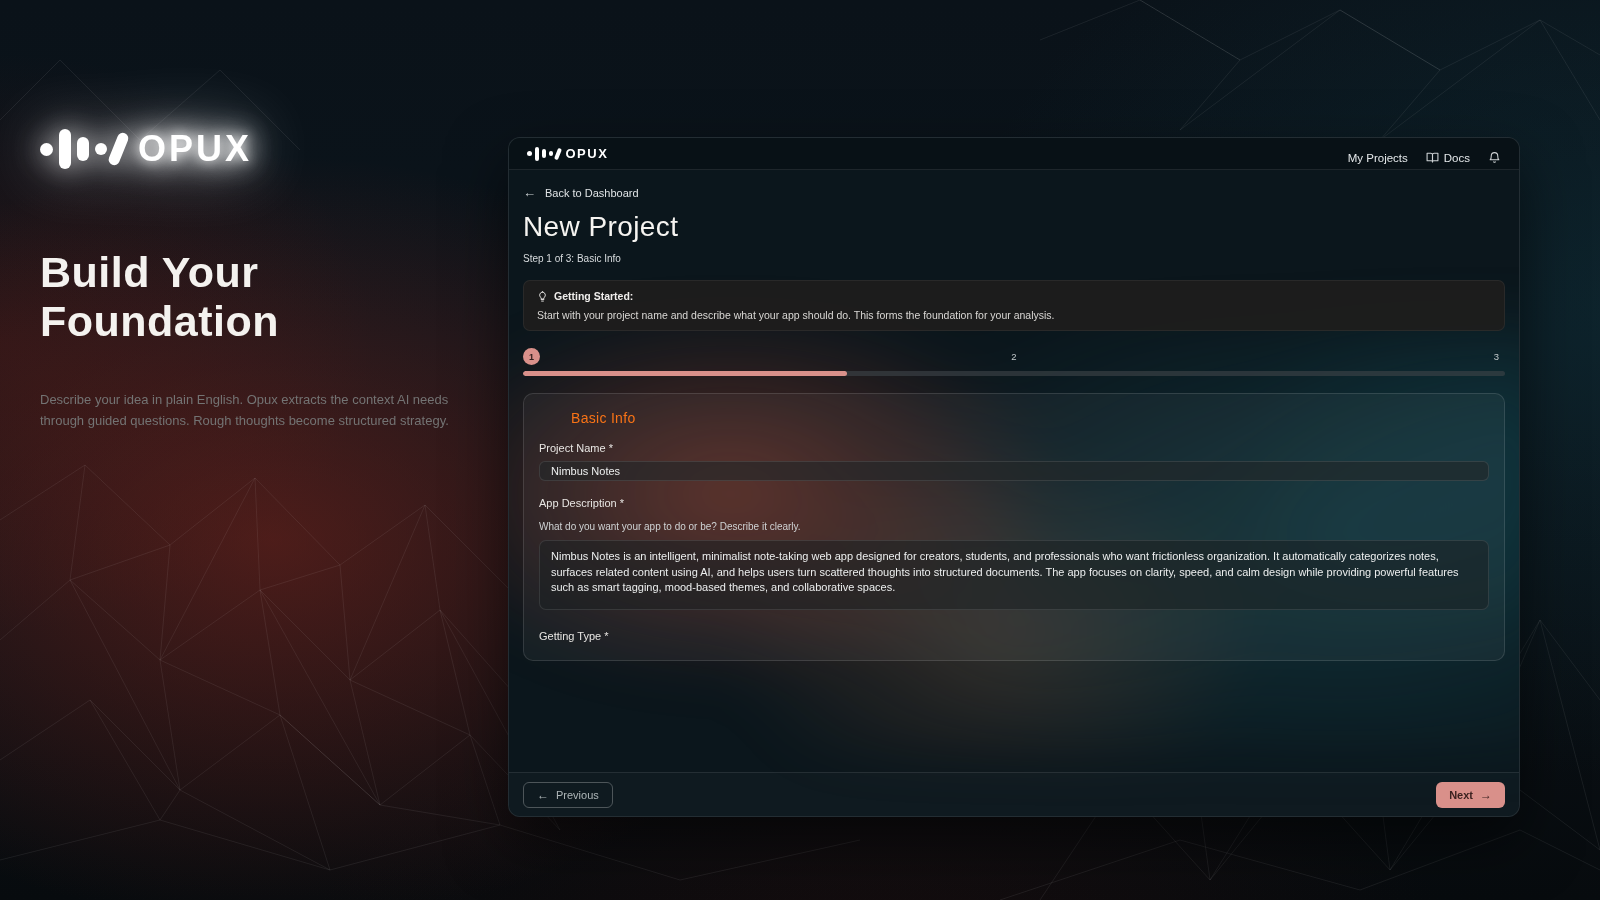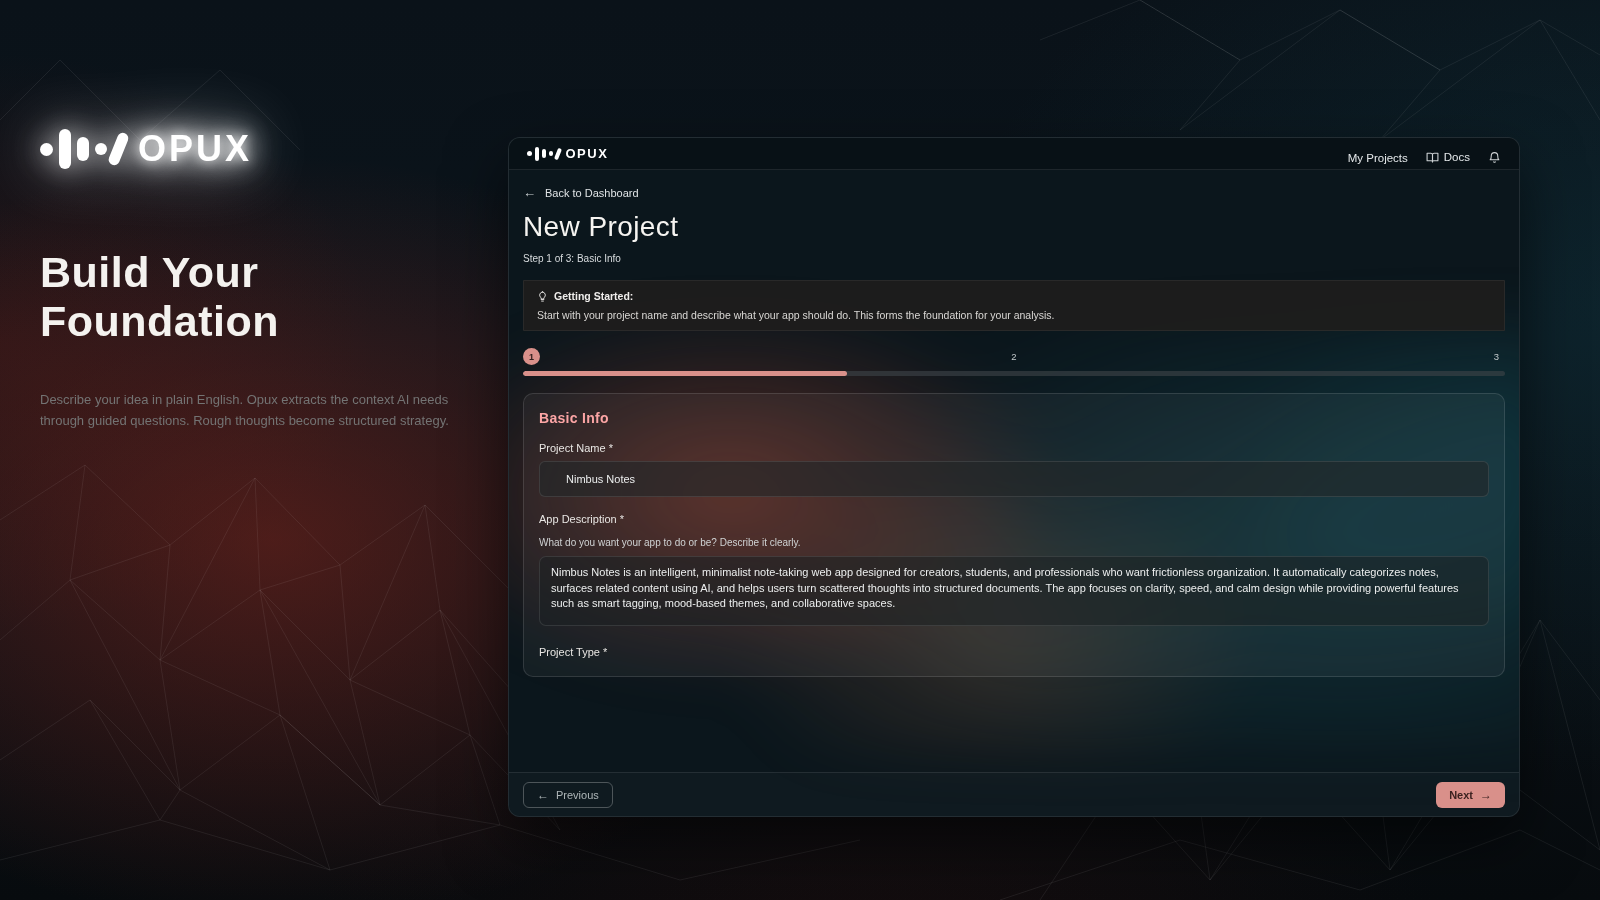--- a/index.html
+++ b/index.html
@@ -48,50 +48,50 @@
   .win-header { position:relative; height:32px; display:flex; align-items:center;
     justify-content:space-between; padding:0 18px; border-bottom:1px solid rgba(255,255,255,0.09);
     background:rgba(8,14,18,0.55); z-index:3; }
   .win-logo { display:flex; align-items:center; gap:6px; }
   .win-logo .logo-mark { height:16px; gap:2.5px; }
   .win-logo .lm-dot{width:5px;height:5px;} .win-logo .lm-tall{width:4.5px;height:14px;}
   .win-logo .lm-med{width:4.5px;height:9px;} .win-logo .lm-dot2{width:4.5px;height:4.5px;}
   .win-logo .lm-slash{width:4px;height:12px;}
   .win-logo-word { font-size:13px; font-weight:bold; letter-spacing:1.5px; color:#fff; }
   .win-nav { display:flex; align-items:center; gap:18px; font-size:11.5px; color:#e4e8ea; }
-  .nav-item { display:flex; gap:5px; cursor:pointer;margin-top:8px; }
+  .nav-item { display:flex; align-items:center; gap:5px; cursor:pointer;margin-top:8px; }
   .nav-item svg { opacity:0.9; }
 
   .win-body { position:relative; z-index:2; padding:0 14px; }
 
   .back-row { display:flex; align-items:center; gap:9px; margin-top:15px; font-size:11px; color:#dfe3e5; cursor:pointer; }
   .back-row .arrow { font-size:13px; color:#cfd5d7; }
   .page-title { margin-top:11px; font-size:28px; font-weight:400; letter-spacing:0.4px; color:#f6f4f1; }
   .step-line { margin-top:10px; font-size:10px; color:#d8dcde; }
 
   .tip-box { margin-top:16px; background:rgba(30,29,28,0.92); border:1px solid rgba(255,255,255,0.06);
-    border-radius:1px; padding:9px 13px; }
+    border-radius:7px; padding:9px 13px; }
   .tip-title { display:flex; align-items:center; gap:6px; font-size:10.5px; font-weight:bold; color:#f0eeec; }
   .tip-body { margin-top:7px; font-size:10.5px; color:#d9d7d4; }
 
   .progress-steps { margin-top:17px; display:flex; align-items:center; justify-content:space-between; height:17px; }
   .step-circle { width:17px; height:17px; border-radius:50%; background:#d9908a; color:#33201e;
     font-size:9px; font-weight:bold; display:flex; align-items:center; justify-content:center; }
   .step-num { font-size:9.5px; color:#c3c9cb; width:17px; text-align:center; }
   .progress-track { margin-top:6px; height:5px; border-radius:3px; background:rgba(60,66,70,0.65); overflow:hidden; }
   .progress-fill { height:100%; border-radius:3px; background:#d9908a; }
 
   .form-card { margin-top:17px; background:rgba(255,255,255,0.045); border:1px solid rgba(255,255,255,0.12);
     border-radius:10px; padding:16px 15px 18px; }
-  .card-title { font-size:14px; font-weight:bold; color:#fca5a5; letter-spacing:0.3px; }
+  .card-title { font-size:14px; font-weight:normal; color:#f97316; letter-spacing:0.3px;margin-left:32px; }
   .field-label { margin-top:16px; font-size:11px; color:#e8e6e3; }
   .field-hint { margin-top:12px; font-size:10px; color:#cfd2d3; }
-  .text-input { margin-top:7px; width:100%; height:36px; border-radius:6px;
+  .text-input { margin-top:7px; width:100%; height:20px; border-radius:6px;
     border:1px solid rgba(255,255,255,0.10); background:rgba(34,38,40,0.62);
-    color:#eceeee; font-size:11px; padding:0 26px; font-family:"Liberation Sans", sans-serif; outline:none; }
+    color:#eceeee; font-size:11px; padding:0 11px; font-family:"Liberation Sans", sans-serif; outline:none; }
   .textarea { margin-top:8px; width:100%; height:70px; border-radius:7px; resize:none;
     border:1px solid rgba(255,255,255,0.10); background:rgba(28,32,34,0.55);
     color:#eceeee; font-size:11px; line-height:1.42; padding:8px 11px;
     font-family:"Liberation Sans", sans-serif; outline:none; }
   .select { margin-top:7px; width:100%; height:24px; border-radius:6px;
     border:1px solid rgba(255,255,255,0.10); background:rgba(30,34,36,0.72);
     display:flex; align-items:center; justify-content:space-between; padding:0 11px; cursor:pointer; }
   .select-value { font-size:11px; color:#eceeee; }
 
   .win-footer { position:absolute; left:0; right:0; bottom:0; height:44px; z-index:3;
@@ -205,21 +205,21 @@
     <div class="form-card">
       <div class="card-title">Basic Info</div>
 
       <div class="field-label">Project Name *</div>
       <input class="text-input" type="text" value="Nimbus Notes" style="">
 
       <div class="field-label">App Description *</div>
       <div class="field-hint">What do you want your app to do or be? Describe it clearly.</div>
       <textarea class="textarea" style="">Nimbus Notes is an intelligent, minimalist note-taking web app designed for creators, students, and professionals who want frictionless organization. It automatically categorizes notes, surfaces related content using AI, and helps users turn scattered thoughts into structured documents. The app focuses on clarity, speed, and calm design while providing powerful features such as smart tagging, mood-based themes, and collaborative spaces.</textarea>
 
-      <div class="field-label">Project Type *</div>
+      <div class="field-label">Getting Type *</div>
     </div>
   </div>
 
   <div class="win-footer">
     <button class="btn btn-ghost">
       <span class="arr">←</span>
       <span>Previous</span>
     </button>
     <button class="btn btn-primary">
       <span>Next</span>

